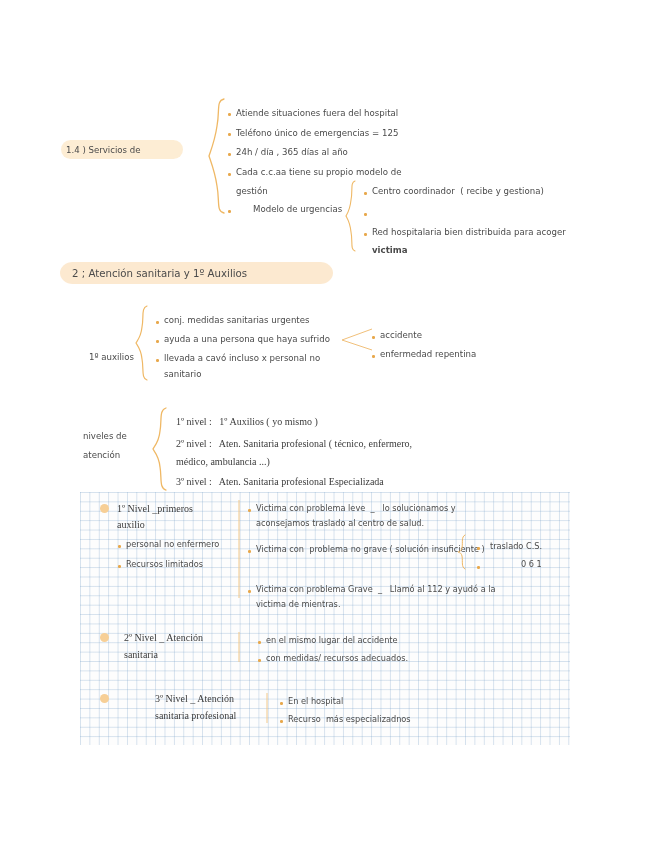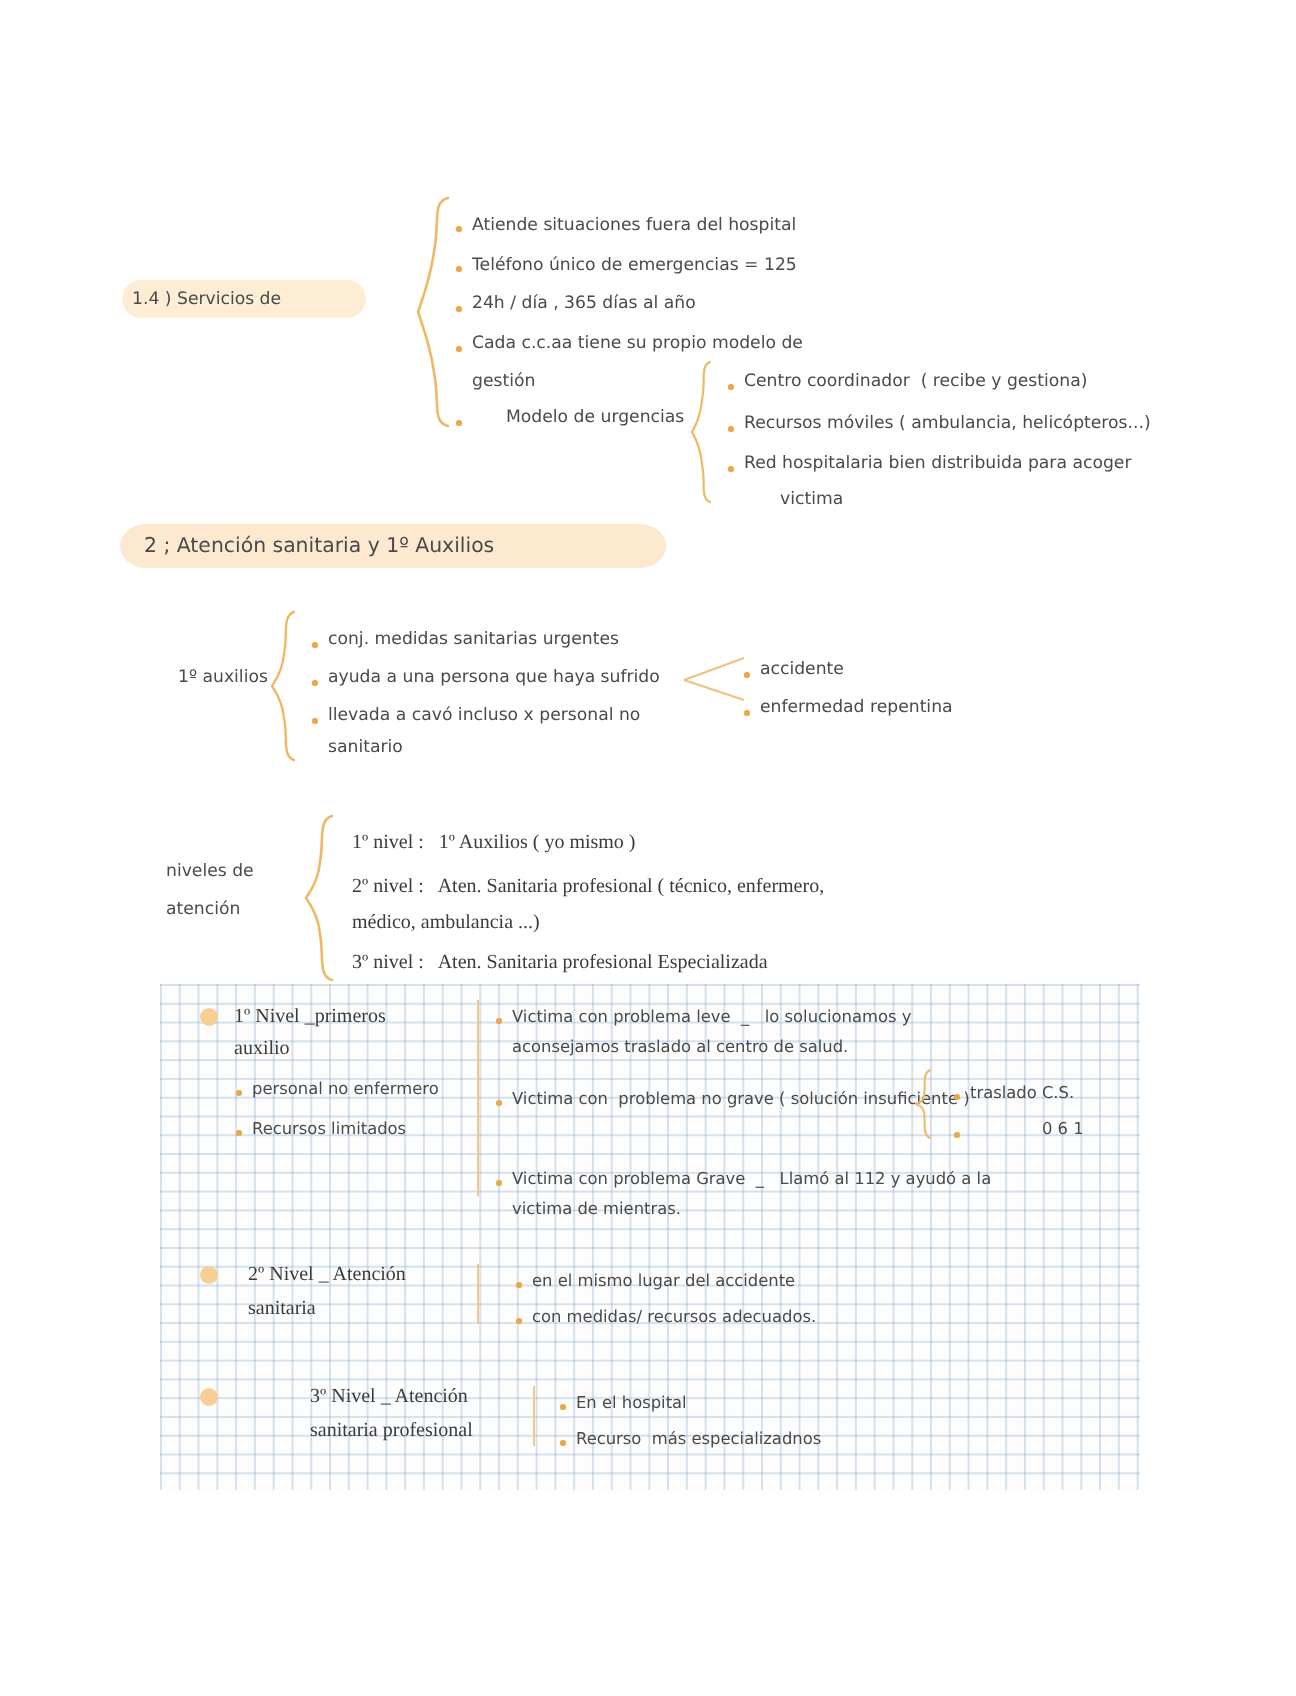--- a/index.html
+++ b/index.html
@@ -69,30 +69,29 @@
   <div class="txt hand" style="left:236px;top:204px;padding-left:17px;">Modelo de urgencias</div>
 
   <svg class="deco" style="left:345px;top:180px;width:12px;height:72px;" viewBox="0 0 12 72">
     <path d="M10 1 C5 3, 8 10, 6 20 C5 30, 2 34, 1 36 C2 38, 5 42, 6 52 C8 62, 5 69, 10 71" fill="none" stroke="#efb865" stroke-width="1.1" stroke-linecap="round"></path>
   </svg>
 
   <div class="b" style="left:364px;top:192px;"></div>
   <div class="txt hand" style="left:372px;top:186px;">Centro coordinador  ( recibe y gestiona)</div>
 
   <div class="b" style="left:364px;top:213px;"></div>
-  <div class="txt hand" style="left:372px;top:207px;">Recursos móviles ( ambulancia, helicópteros...)</div>
 
   <div class="b" style="left:364px;top:233px;"></div>
   <div class="txt hand" style="left:372px;top:227px;">Red hospitalaria bien distribuida para acoger</div>
-  <div class="txt hand" style="left:390px;top:245px;">victima</div>
+  <div class="txt hand" style="left:372px;top:245px;font-weight:bold;">victima</div>
 
   <div class="hl2" style="left:60px;top:262px;width:273px;height:22px;"></div>
   <div class="txt hand" style="left:72px;top:267px;font-size:10.2px;">2 ; Atención sanitaria y 1º Auxilios</div>
 
-  <div class="txt hand" style="left:89px;top:334px;">1º auxilios</div>
+  <div class="txt hand" style="left:89px;top:352px;">1º auxilios</div>
 
   <svg class="deco" style="left:135px;top:305px;width:14px;height:76px;" viewBox="0 0 14 76">
     <path d="M12 1 C6 3, 9 12, 7 22 C6 32, 2 36, 1 38 C2 40, 6 44, 7 54 C9 64, 6 73, 12 75" fill="none" stroke="#efb865" stroke-width="1.2" stroke-linecap="round"></path>
   </svg>
 
   <div class="b" style="left:156px;top:321px;"></div>
   <div class="txt hand" style="left:164px;top:315px;">conj. medidas sanitarias urgentes</div>
 
   <div class="b" style="left:156px;top:340px;"></div>
   <div class="txt hand" style="left:164px;top:334px;">ayuda a una persona que haya sufrido</div>
@@ -148,21 +147,21 @@
 
   <div class="b" style="left:248px;top:590px;"></div>
   <div class="txt hand-s" style="left:256px;top:584px;">Victima con problema Grave  _   Llamó al 112 y ayudó a la</div>
   <div class="txt hand-s" style="left:256px;top:599px;">victima de mientras.</div>
 
   <svg class="deco" style="left:457px;top:534px;width:10px;height:36px;" viewBox="0 0 10 36">
     <path d="M8 1 C4 3, 6 8, 5 14 C4 18, 2 17, 1 18 C2 19, 4 18, 5 22 C6 28, 4 33, 8 35" fill="none" stroke="#efb865" stroke-width="1" stroke-linecap="round"></path>
   </svg>
 
   <div class="b" style="left:477px;top:547px;"></div>
-  <div class="txt hand-s" style="left:485px;top:541px;">traslado C.S.</div>
+  <div class="txt hand-s" style="left:475px;top:541px;padding-left:15px;">traslado C.S.</div>
   <div class="b" style="left:477px;top:566px;"></div>
   <div class="txt hand-s" style="left:485px;top:559px;margin-left:36px;">0 6 1</div>
 
   <div class="dot-big" style="left:100px;top:633px;"></div>
   <div class="txt serif" style="left:124px;top:631px;">2º Nivel _ Atención</div>
   <div class="txt serif" style="left:124px;top:648px;">sanitaria</div>
 
   <svg class="deco" style="left:236px;top:632px;width:6px;height:30px;" viewBox="0 0 6 30">
     <path d="M3 0 L3 30" fill="none" stroke="#f3c888" stroke-width="1"></path>
   </svg>

